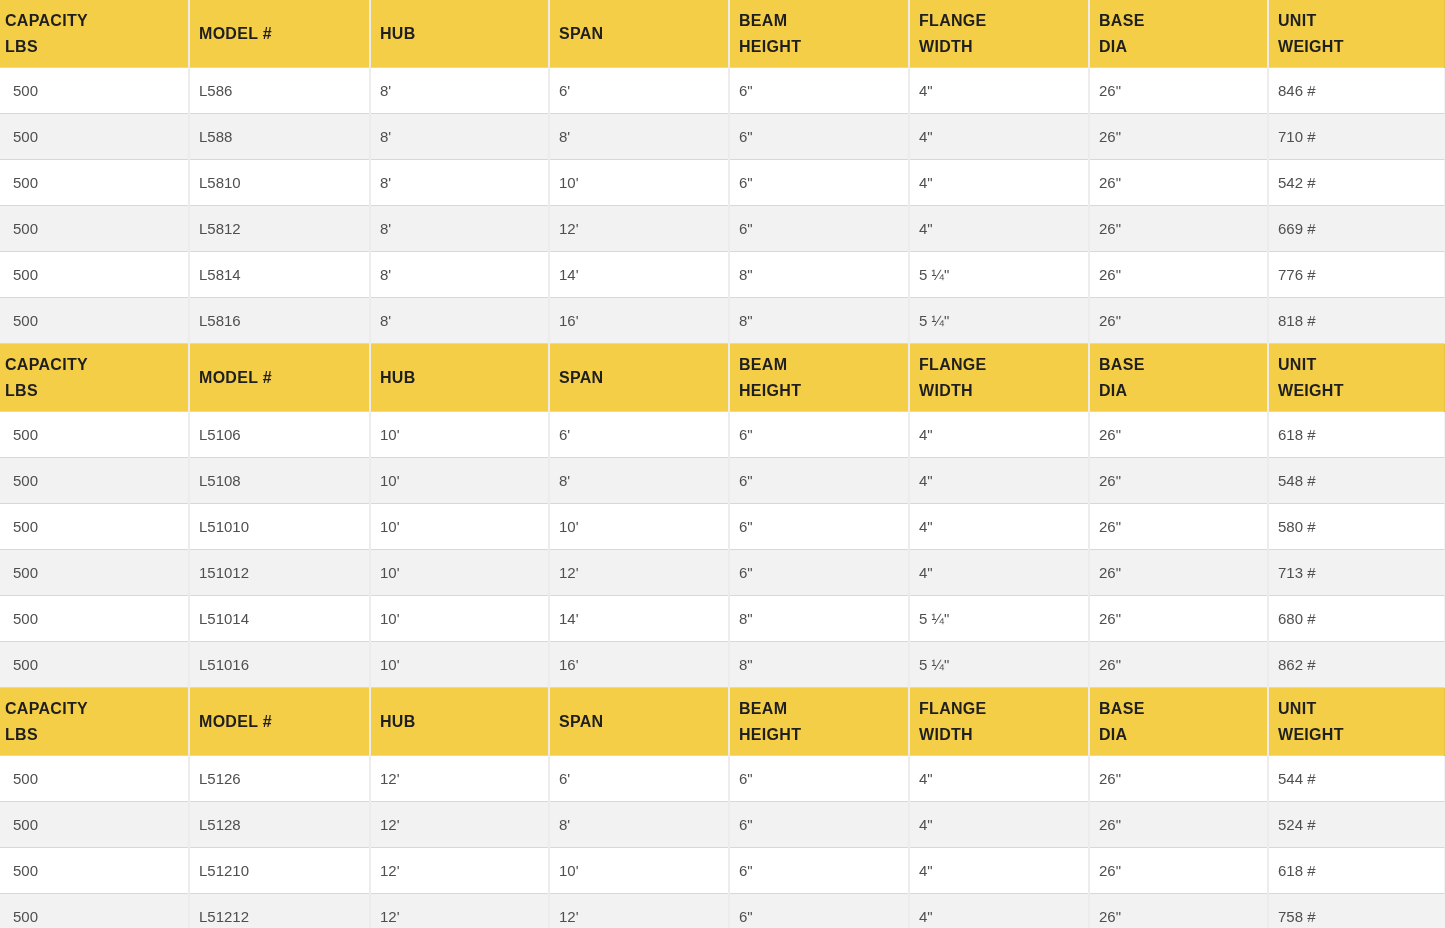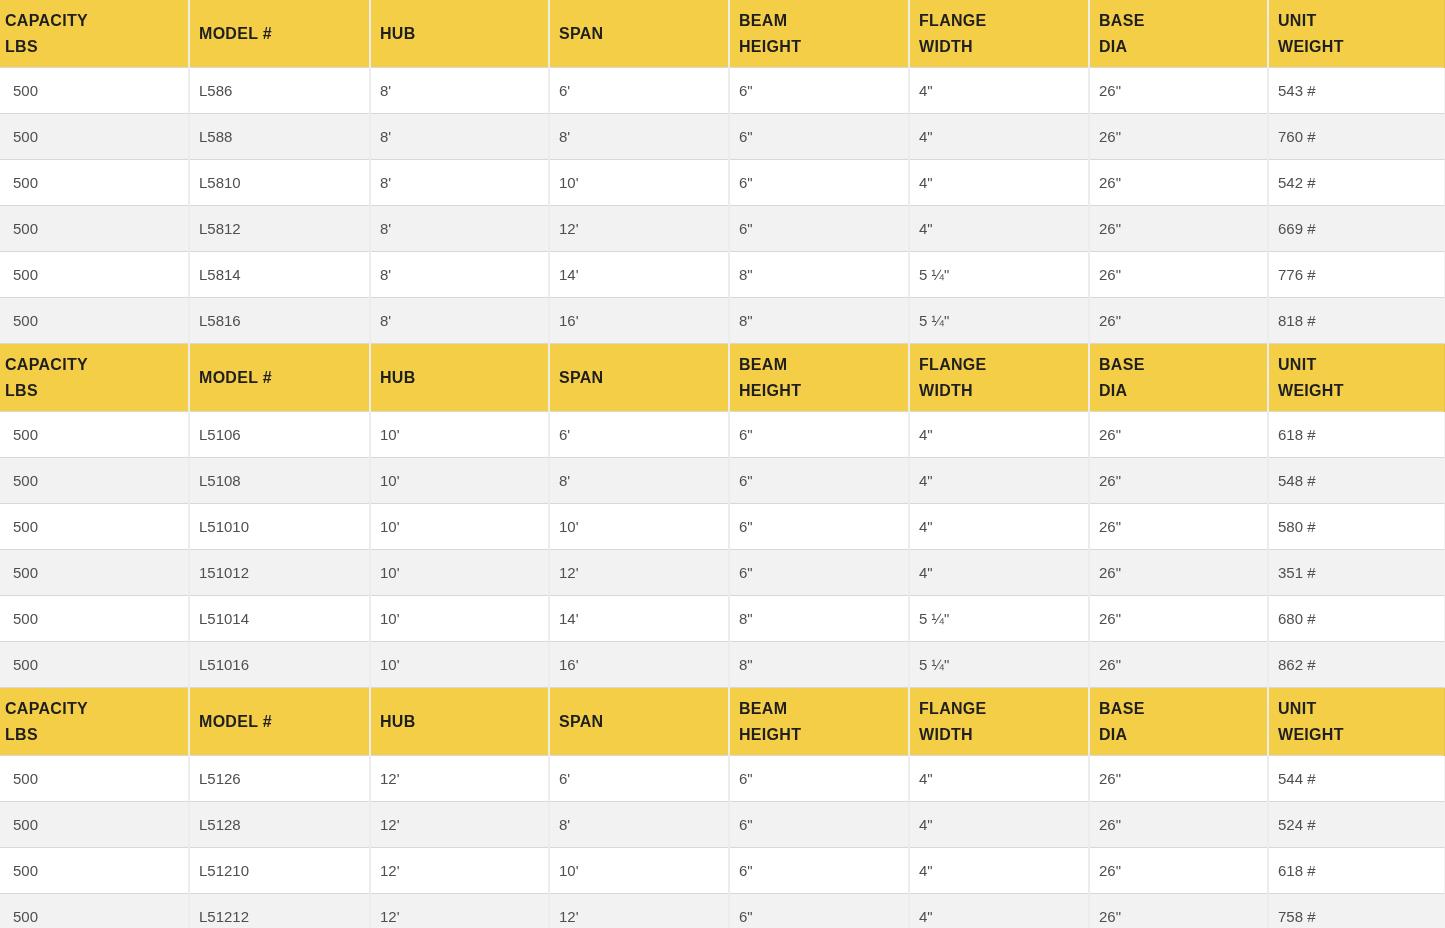--- a/index.html
+++ b/index.html
@@ -100,31 +100,31 @@
 WEIGHT</th>
       </tr>
       <tr class="">
         <td>500</td>
         <td>L586</td>
         <td>8'</td>
         <td>6'</td>
         <td>6"</td>
         <td>4"</td>
         <td>26"</td>
-        <td>543 #</td>
+        <td>846 #</td>
       </tr>
       <tr class="alt">
         <td>500</td>
         <td>L588</td>
         <td>8'</td>
         <td>8'</td>
         <td>6"</td>
         <td>4"</td>
         <td>26"</td>
-        <td>760 #</td>
+        <td>710 #</td>
       </tr>
       <tr class="">
         <td>500</td>
         <td>L5810</td>
         <td>8'</td>
         <td>10'</td>
         <td>6"</td>
         <td>4"</td>
         <td>26"</td>
         <td>542 #</td>
@@ -207,21 +207,21 @@
         <td>580 #</td>
       </tr>
       <tr class="alt">
         <td>500</td>
         <td>151012</td>
         <td>10'</td>
         <td>12'</td>
         <td>6"</td>
         <td>4"</td>
         <td>26"</td>
-        <td>351 #</td>
+        <td>713 #</td>
       </tr>
       <tr class="">
         <td>500</td>
         <td>L51014</td>
         <td>10'</td>
         <td>14'</td>
         <td>8"</td>
         <td>5 ¼"</td>
         <td>26"</td>
         <td>680 #</td>

